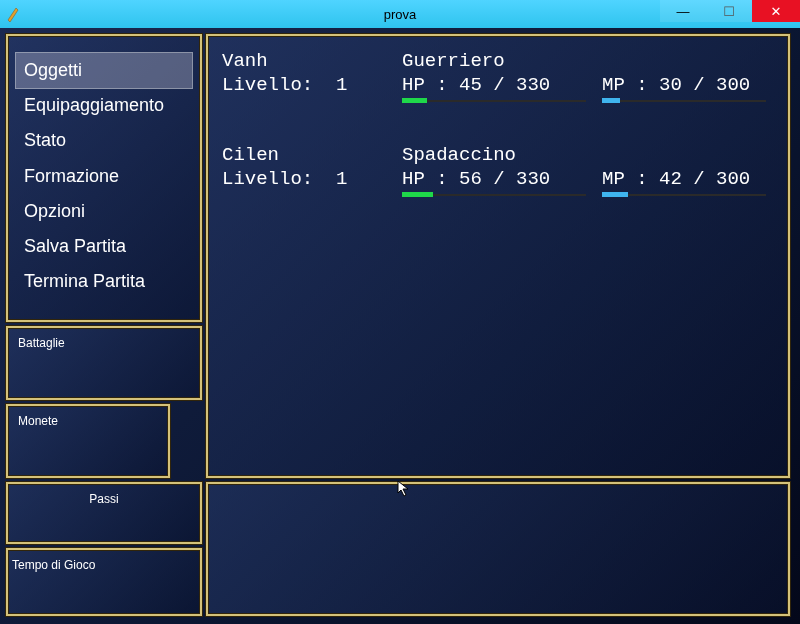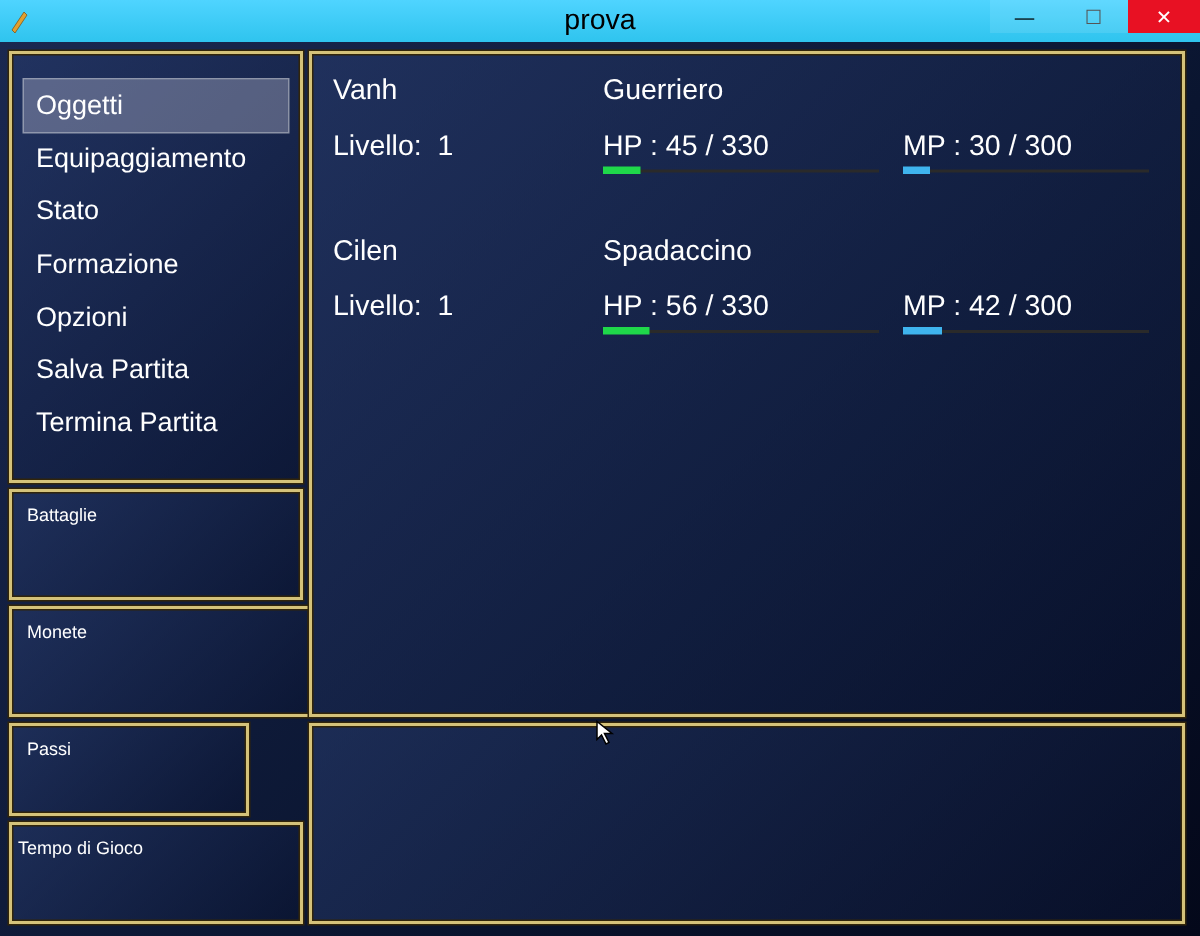--- a/index.html
+++ b/index.html
@@ -20,21 +20,21 @@
   color: #000;
 }
 .titlebar .icon {
   width: 16px; height: 16px; margin: 0 6px;
   display: inline-block;
 }
 .titlebar .title {
   position: absolute;
   left: 50%;
   transform: translateX(-50%);
-  font-size: 19px;
+  font-size: 13px;
 }
 .titlebar .winbtns {
   position: absolute; right: 0; top: 0;
   display: flex; height: 22px;
 }
 .titlebar .winbtn {
   width: 46px; height: 22px;
   display: flex; align-items: center; justify-content: center;
   font-size: 13px; color: #000;
   background: rgba(255,255,255,0.1);
@@ -51,22 +51,22 @@
 
 .panel {
   position: absolute;
   border: 2px solid #d4c27a;
   box-shadow: inset 0 0 0 1px #31250a, 0 0 0 1px #31250a;
   background: linear-gradient(135deg, rgba(40,60,110,0.55), rgba(10,20,50,0.55));
 }
 
 .menu-panel { left: 6px; top: 6px; width: 196px; height: 288px; padding: 6px 8px; }
 .battles-panel { left: 6px; top: 298px; width: 196px; height: 74px; padding: 8px 10px; }
-.coins-panel { left: 6px; top: 376px; width: 202px; height: 74px; padding: 8px 10px; }
-.steps-panel { left: 6px; top: 454px; width: 160px; height: 62px; padding: 8px 10px; }
+.coins-panel { left: 6px; top: 376px; width: 164px; height: 74px; padding: 8px 10px; }
+.steps-panel { left: 6px; top: 454px; width: 196px; height: 62px; padding: 8px 10px; text-align: center; }
 .time-panel { left: 6px; top: 520px; width: 196px; height: 68px; padding: 8px 4px; }
 .party-panel { left: 206px; top: 6px; width: 584px; height: 444px; padding: 14px 14px; }
 .bottom-panel { left: 206px; top: 454px; width: 584px; height: 134px; }
 
 .menu-item {
   color: #fff;
   font-size: 18px;
   font-weight: 400;
   padding: 5px 8px;
   cursor: pointer;
@@ -78,22 +78,23 @@
   margin-top: 11px;
 }
 .label {
   color: #fff;
   font-size: 12px;
 }
 
 .character {
   display: grid;
   grid-template-columns: 180px 200px 180px;
-  row-gap: 15px;
+  row-gap: 2px;
   margin-bottom: 48px;
+  font-family: Liberation Mono, monospace;
 }
 .char-text { color: #fff; font-size: 19px; }
 .gauge-wrap { position: relative; }
 .gauge-bg {
   position: absolute;
   top: 26px; left: 0; right: 16px;
   height: 2px;
   background: #2a2a2a;
 }
 .gauge-fill {

